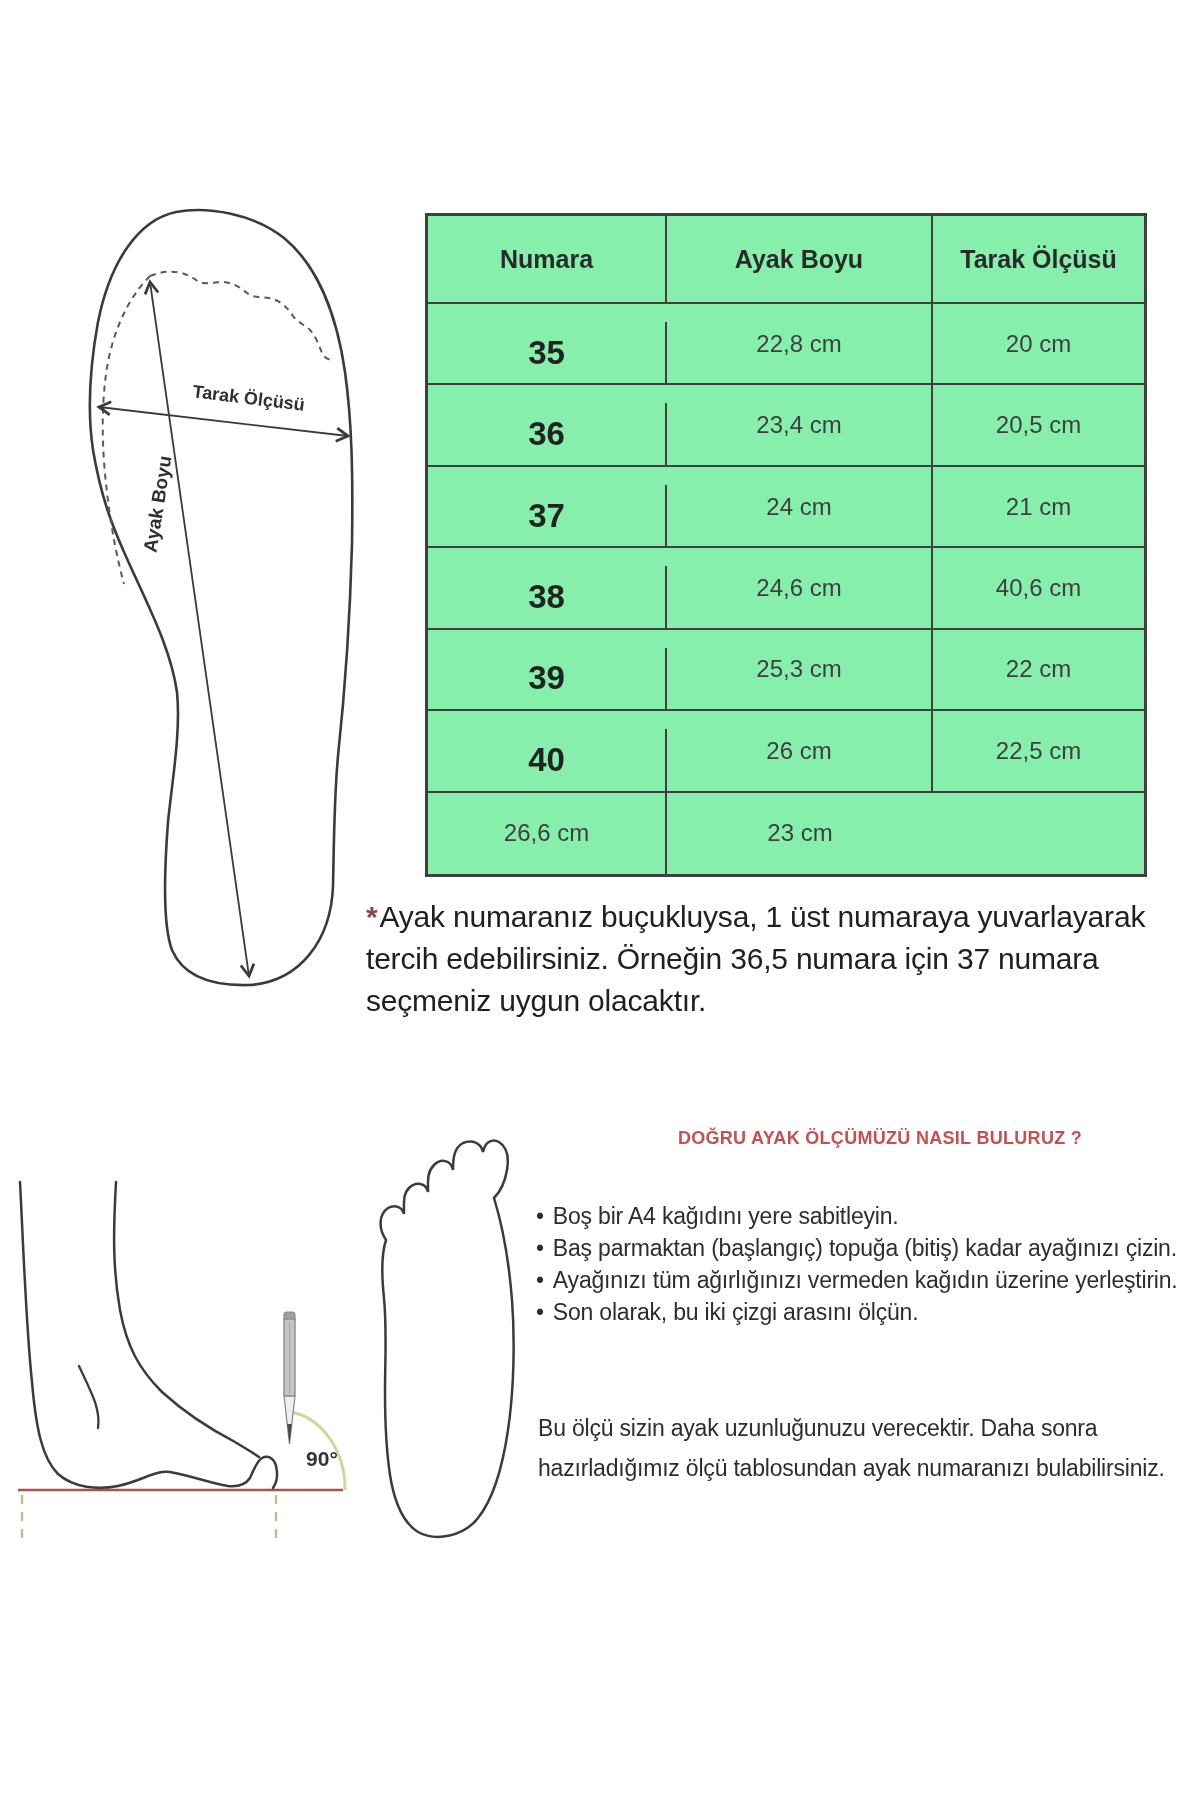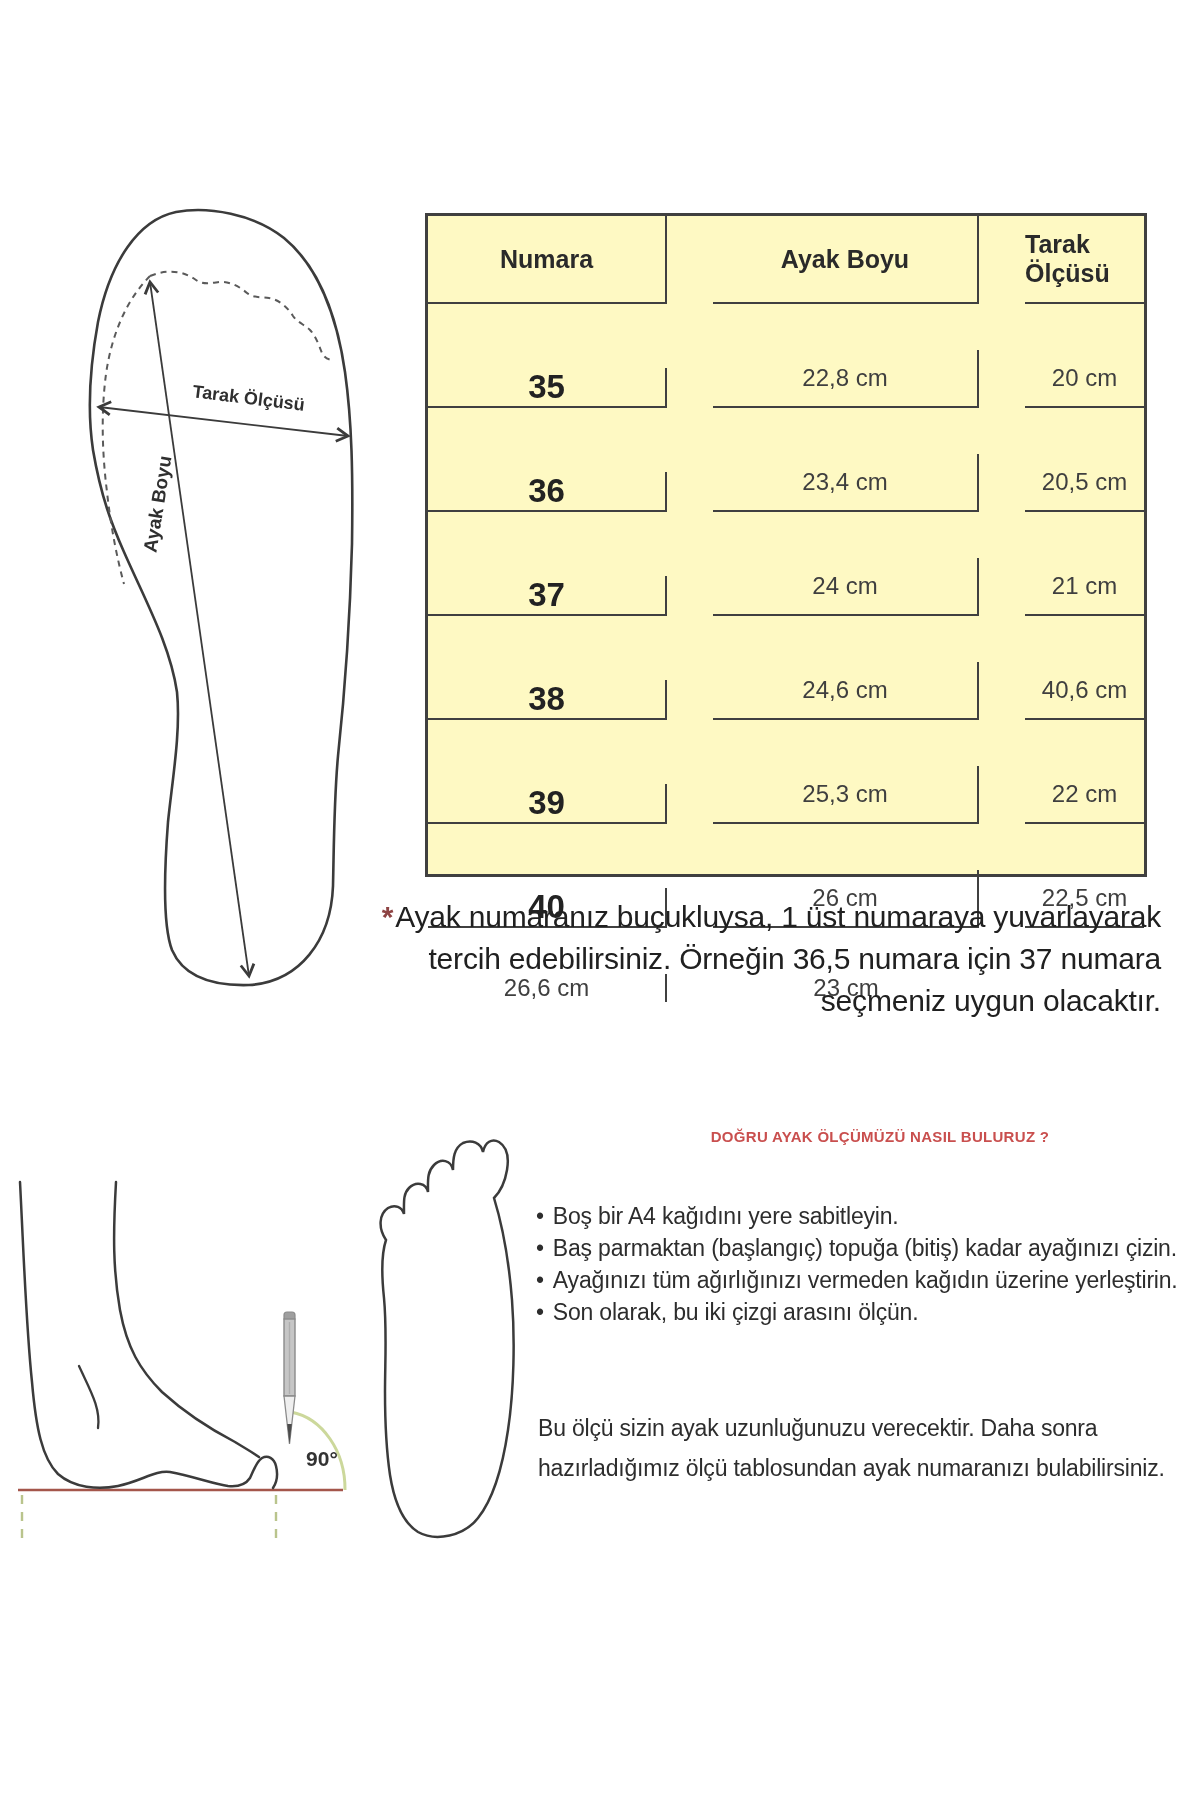--- a/index.html
+++ b/index.html
@@ -3,39 +3,39 @@
 <meta charset="utf-8">
 <style>
   html,body{margin:0;padding:0;background:#ffffff;}
   .page{position:relative;width:1200px;height:1800px;background:#ffffff;overflow:hidden;
         font-family:"Liberation Sans",sans-serif;color:#222;}
   svg{position:absolute;overflow:visible;}
   svg text{font-family:"Liberation Sans",sans-serif;}
 
   
   .size-table{position:absolute;left:425px;top:213px;width:722px;height:664px;
-      box-sizing:border-box;border:3px solid #404040;background:#fef9c3;
-      display:grid;grid-template-columns:239px 266px auto;grid-template-rows:88px repeat(7,1fr);gap:46px;}
+      box-sizing:border-box;border:3px solid #404040;background:#86efac;
+      display:grid;grid-template-columns:239px 266px auto;grid-template-rows:88px repeat(7,1fr);}
   .cell{display:flex;align-items:center;justify-content:center;
       border-right:2px solid #404040;border-bottom:2px solid #404040;}
   .cell.last-col{border-right:none;}
   .cell.last-row{border-bottom:none;}
   .th{font-size:25px;font-weight:bold;color:#2a2a2a;}
   .num{font-size:33px;font-weight:bold;color:#222;margin-top:18px;}
   .val{font-size:24px;color:#3f3f3f;}
 
   
   .notes{position:absolute;left:366px;top:896px;width:795px;
       font-size:30px;line-height:42px;color:#202020;letter-spacing:-0.2px;}
-  .notes p{margin:0;text-align:right;}
+  .notes p{margin:0;}
   .nmark{color:#8e4444;font-weight:bold;padding-right:2px;}
 
   
   .measure-heading{position:absolute;left:610px;top:1128px;width:540px;text-align:center;
-      font-size:15px;font-weight:bold;color:#c94f4e;letter-spacing:0.3px;}
+      font-size:18px;font-weight:bold;color:#c94f4e;letter-spacing:0.3px;}
   .steps{position:absolute;left:536px;top:1200px;font-size:23px;line-height:32px;
       color:#2d2d2d;letter-spacing:-0.2px;white-space:nowrap;}
   .step .bullet{margin-right:9px;}
   .conclusion{position:absolute;left:538px;top:1408px;width:665px;
       font-size:23px;line-height:40px;color:#2d2d2d;letter-spacing:-0.2px;}
 </style>
 </head>
 <body>
 
 <div class="page">

